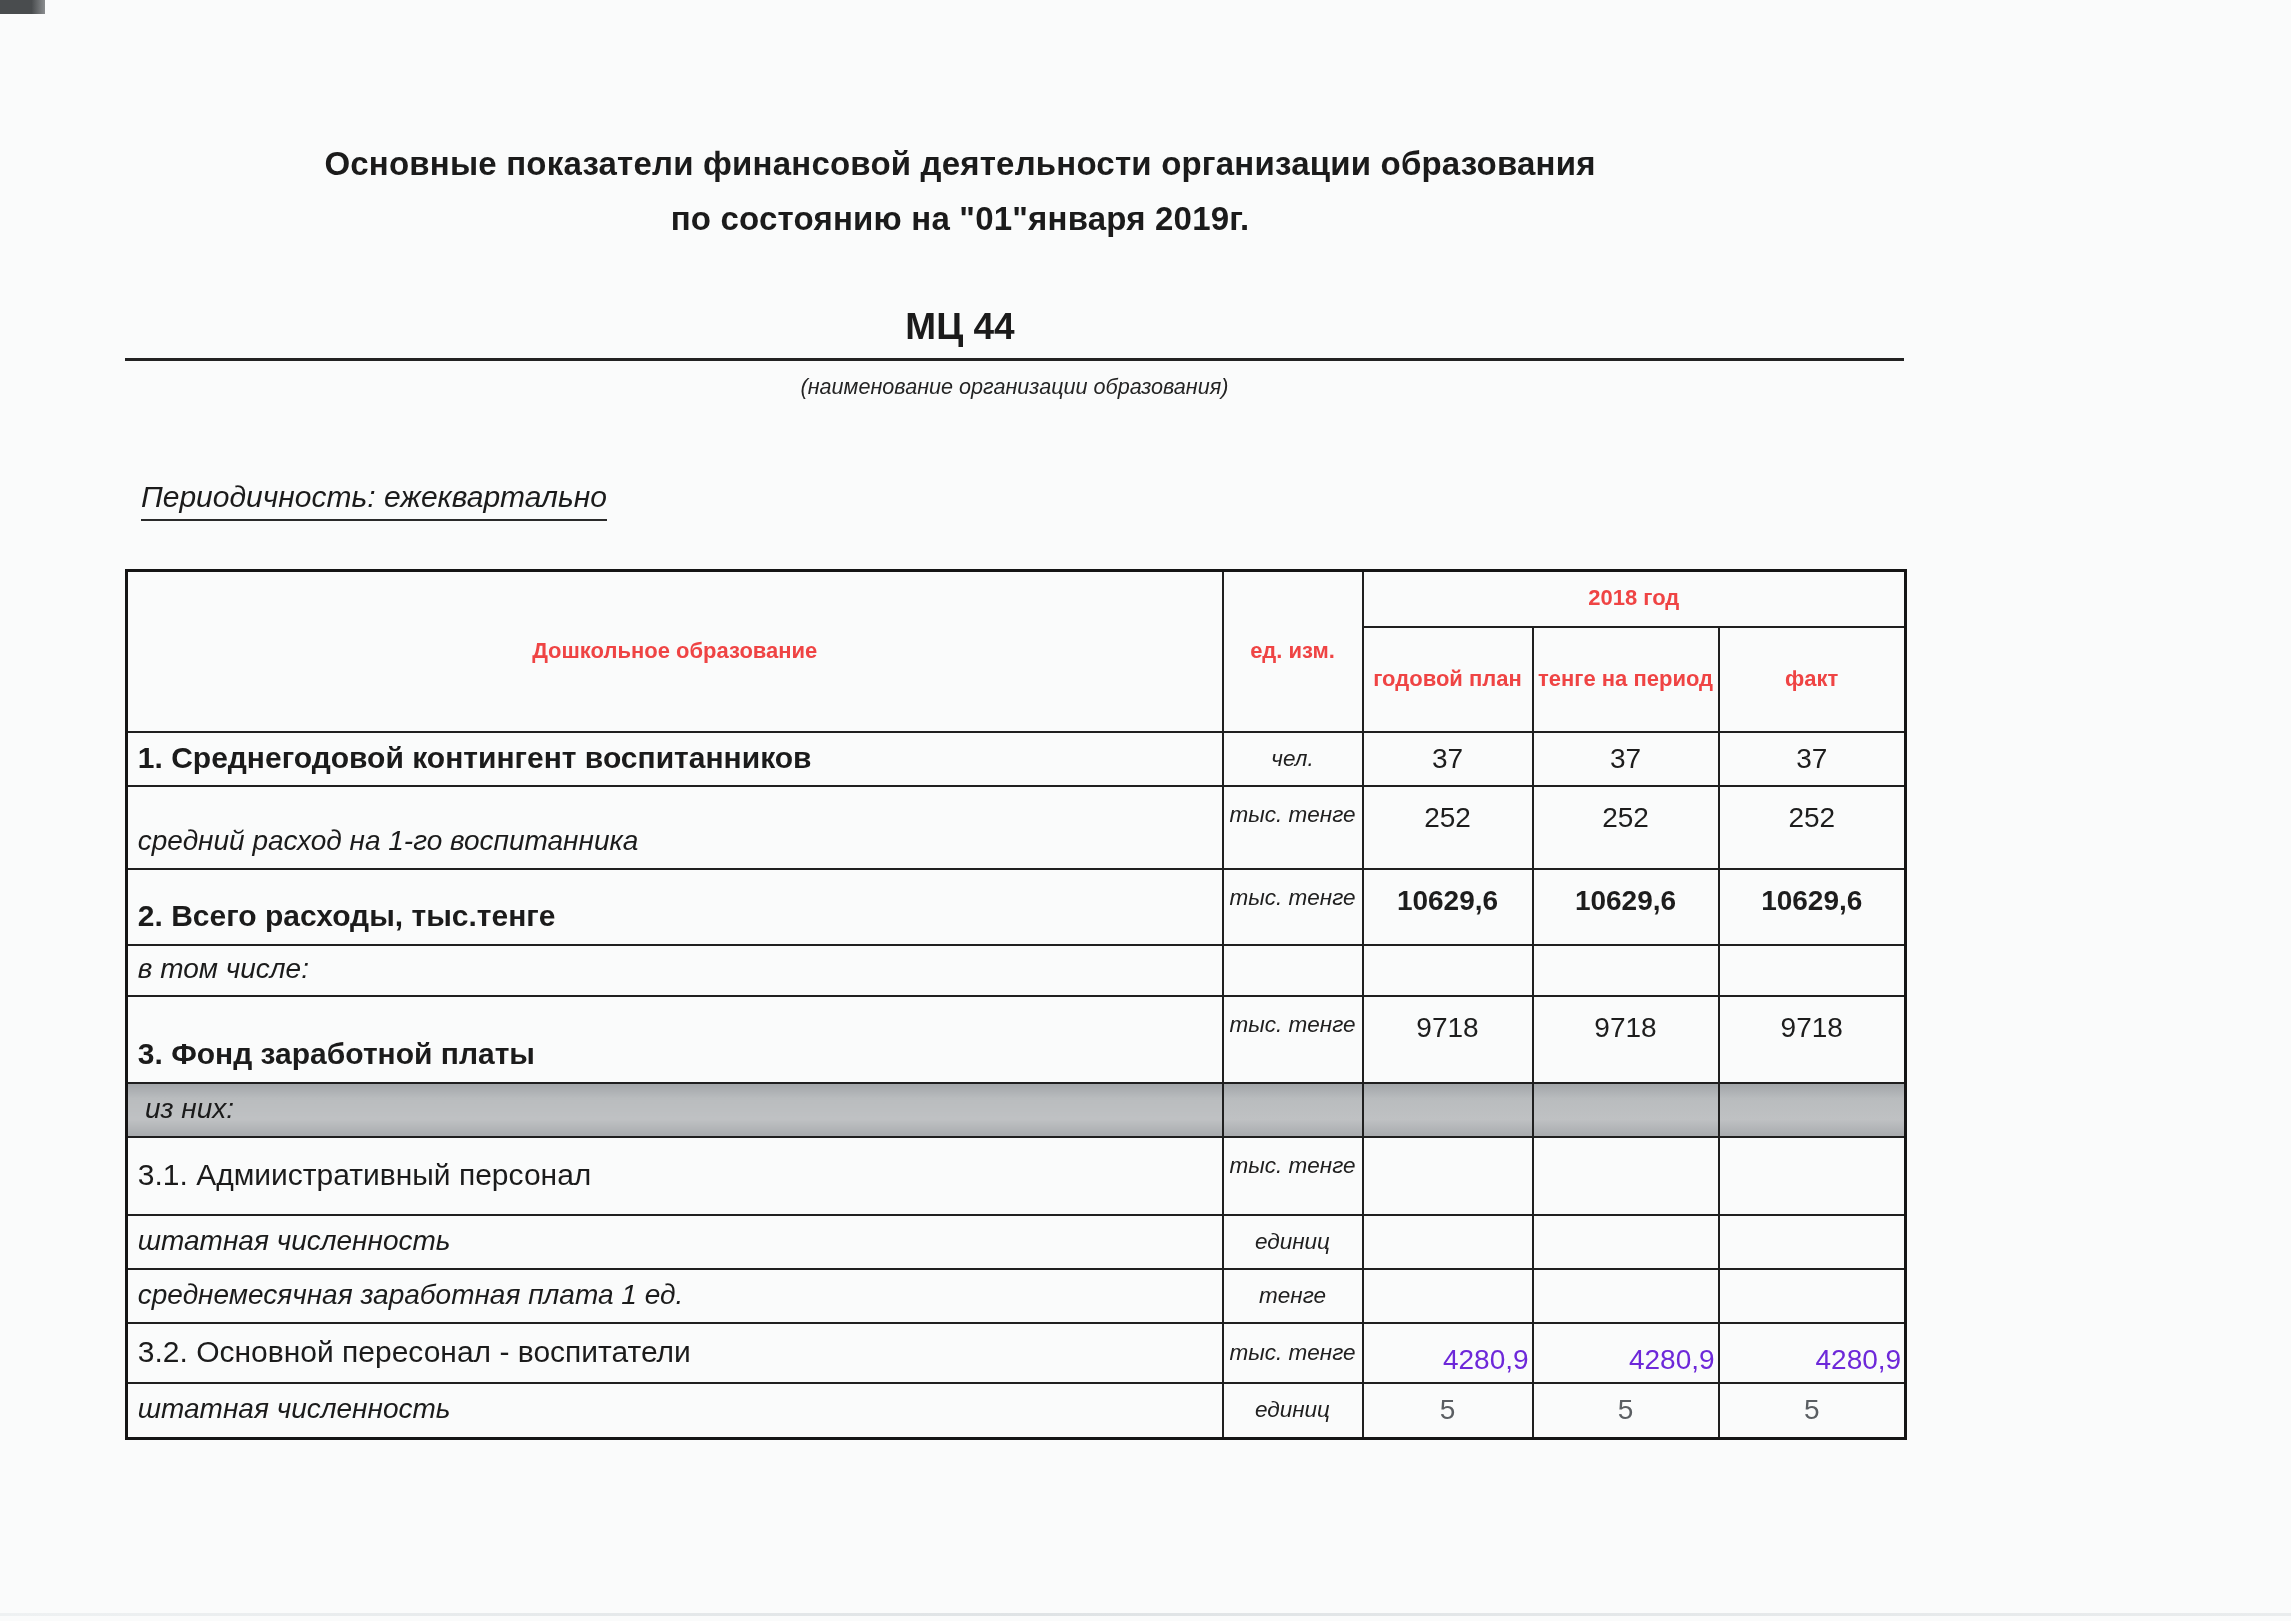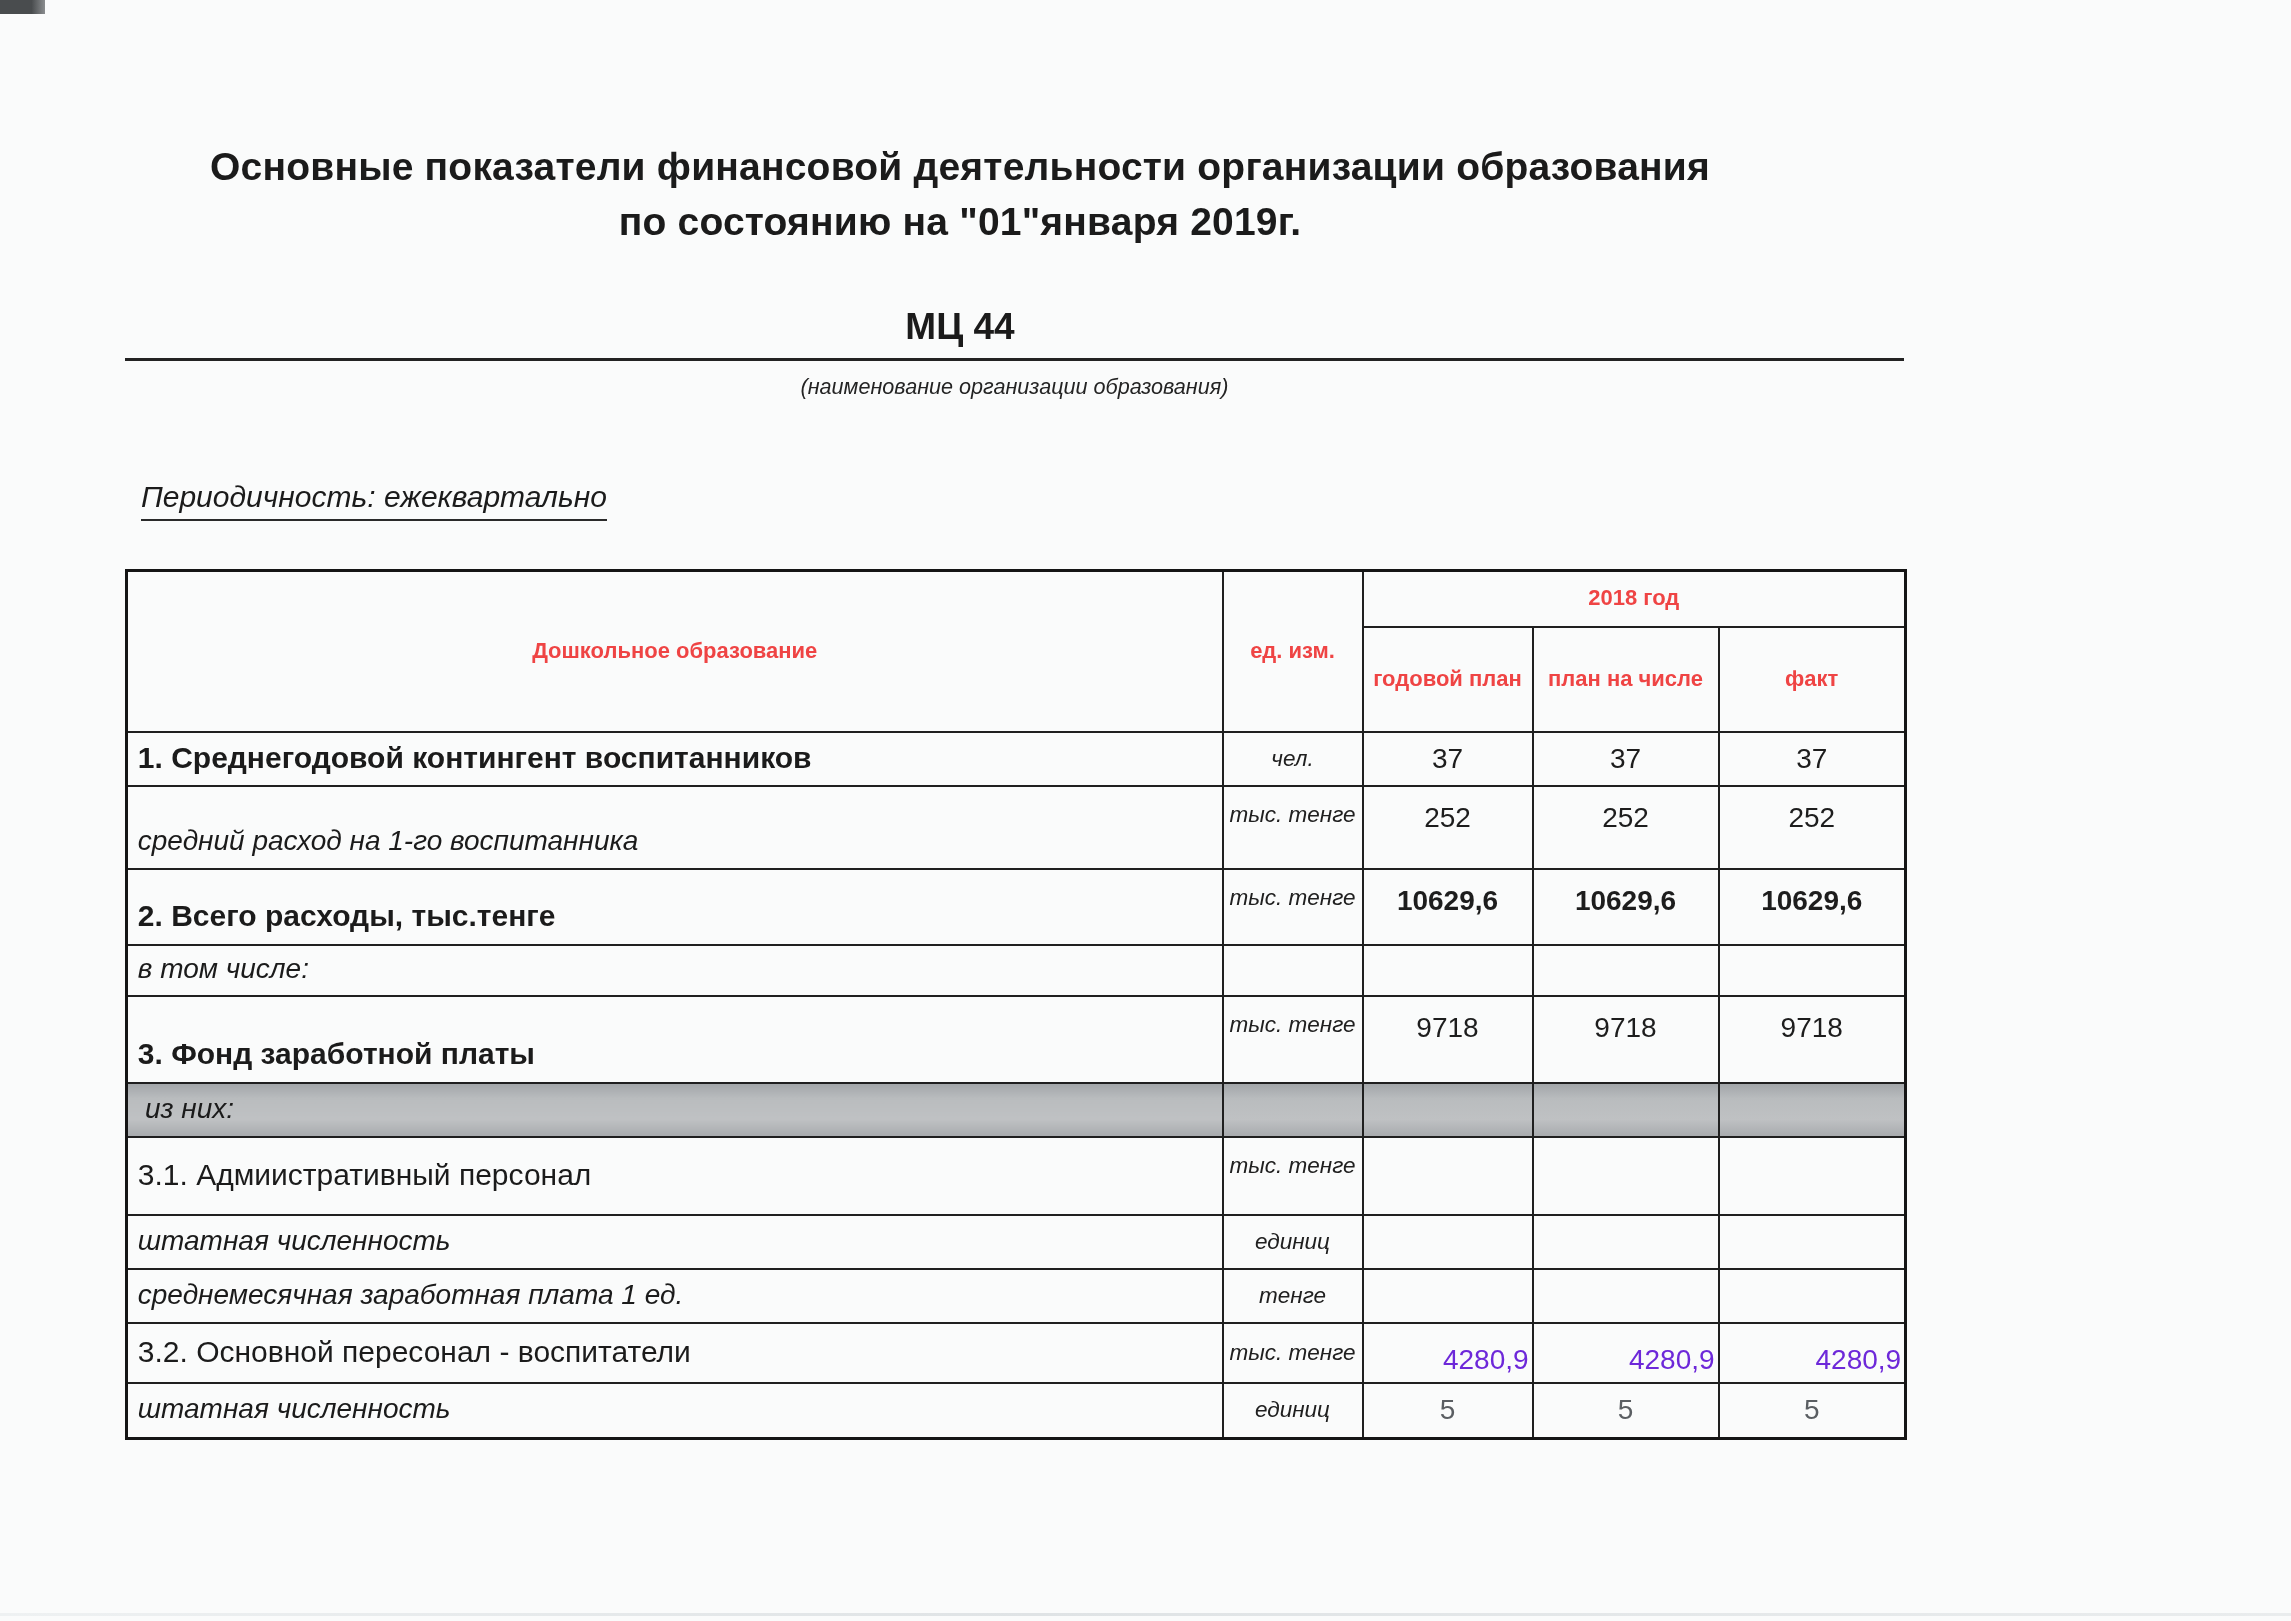--- a/index.html
+++ b/index.html
@@ -22,21 +22,21 @@
   }
   .bottom-line {
     position: absolute; left: 0; top: 1613px;
     width: 2292px; height: 2.9px;
     background: linear-gradient(90deg, #eef1f2, #dfe3e5 45%, #e9eced);
   }
 
   
   .title-line1, .title-line2 {
     position: absolute; left: 78px; width: 1764px;
-    text-align: center; font-weight: bold; font-size: 39px;
+    text-align: center; font-weight: bold; font-size: 33px;
     letter-spacing: 0.2px;
   }
   .title-line1 { top: 145px; }
   .title-line2 { top: 200px; }
 
   .org-name {
     position: absolute; left: 78px; top: 306px; width: 1764px;
     text-align: center; font-weight: bold; font-size: 37px;
   }
   .org-rule {
@@ -136,21 +136,21 @@
       <col style="width:187px">
     </colgroup>
     <thead>
       <tr class="hr1">
         <th rowspan="2">Дошкольное образование</th>
         <th rowspan="2">ед. изм.</th>
         <th colspan="3" class="year-cell">2018 год</th>
       </tr>
       <tr class="hr2">
         <th>годовой план</th>
-        <th>план на числе</th>
+        <th>тенге на период</th>
         <th>факт</th>
       </tr>
     </thead>
     <tbody>
       <tr class="r1">
         <td class="name b">1. Среднегодовой контингент воспитанников</td>
         <td class="unit">чел.</td>
         <td class="val">37</td>
         <td class="val">37</td>
         <td class="val">37</td>

